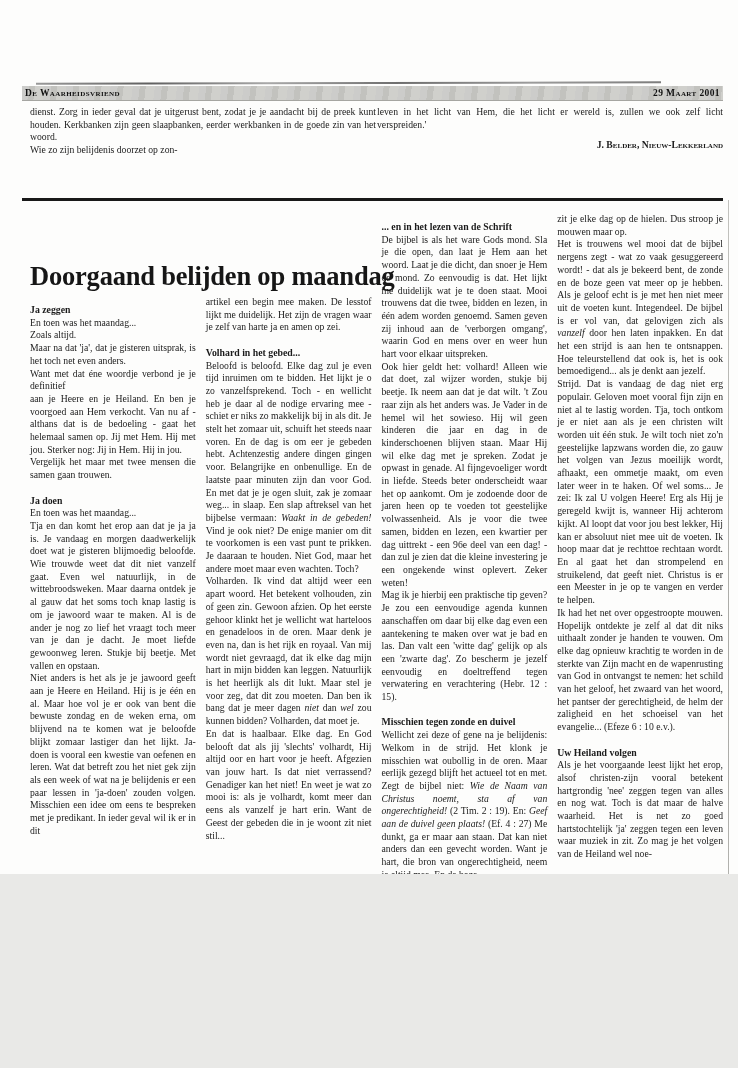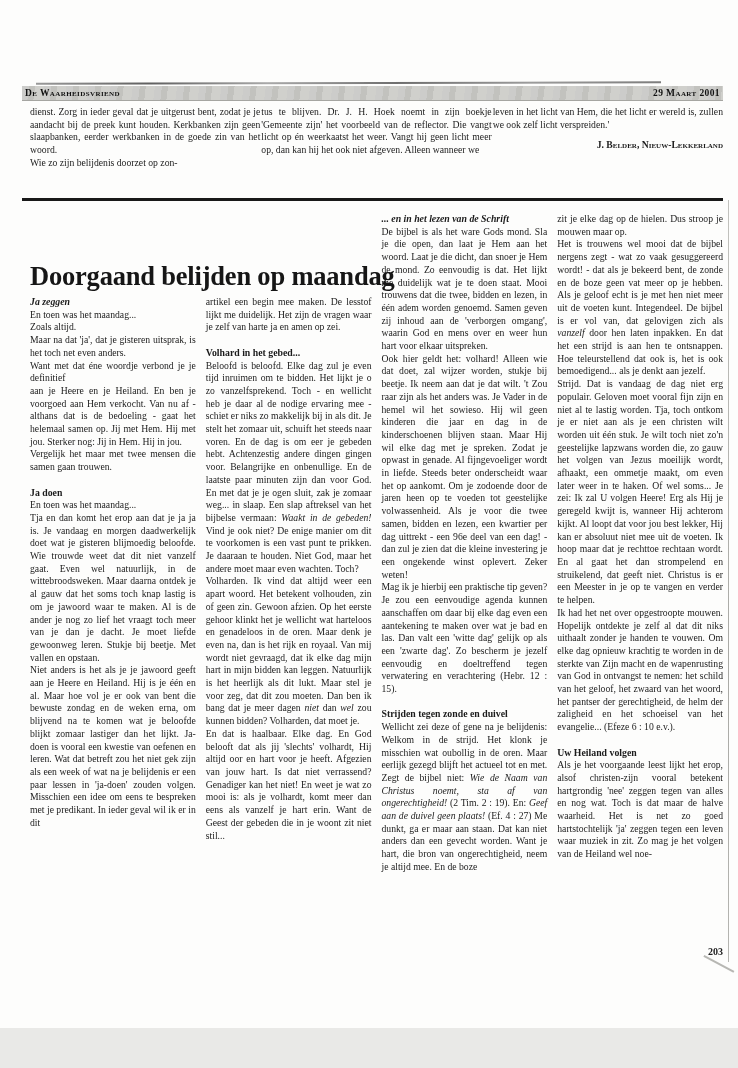--- a/index.html
+++ b/index.html
@@ -1,17 +1,17 @@
 <!DOCTYPE html>
 <html lang="nl"><head>
 <meta charset="utf-8">
 <style>
   html,body{margin:0;padding:0;}
   body{width:738px;height:1068px;background:#e9e9e7;font-family:"Liberation Serif",serif;}
-  .page{position:relative;width:738px;height:1028px;background:#fdfdfc;overflow:hidden;color:#1b1b1b;}
+  .page{position:relative;width:738px;height:874px;background:#fdfdfc;overflow:hidden;color:#1b1b1b;}
 
   
   .scratch-line{position:absolute;top:82px;left:36px;width:625px;height:1.5px;background:linear-gradient(90deg,#888 0%,#444 18%,#999 37%,#555 58%,#8a8a8a 79%,#666 100%);transform:rotate(-0.12deg);opacity:.85;}
   .page-edge-line{position:absolute;top:200px;right:9px;width:1.5px;height:762px;background:linear-gradient(180deg,#c2c2be,#a9a9a5 60%,#b5b5b1);}
   .page-corner-line{position:absolute;top:963px;right:2px;width:34px;height:1.5px;background:#b7b7b3;transform:rotate(28deg);}
 
   
   .header-bar{position:absolute;left:22px;top:86px;width:701px;height:15px;box-sizing:border-box;
     background:repeating-linear-gradient(97deg,#cccccA 0 7px,#c2c2be 7px 13px,#d0d0cc 13px 22px);
     border-bottom:1px solid #a5a5a1;display:flex;justify-content:space-between;align-items:center;padding:0 3px;}
@@ -28,21 +28,21 @@
 
   
   .article-title{position:absolute;top:243px;left:30px;width:356px;text-align:center;font-size:26.5px;line-height:1.15;font-weight:700;letter-spacing:-0.2px;white-space:nowrap;color:#161616;}
 
   
   .article{position:absolute;top:213px;left:30px;width:693px;display:flex;gap:10px;font-size:9.7px;line-height:12.7px;text-align:justify;}
   .article .col{flex:1;min-width:0;hyphens:auto;}
   .article .col.below-title{padding-top:83px;}
   .article p{margin:0;}
   .article h3{margin:12.7px 0 0 0;font-size:9.8px;line-height:12.7px;font-weight:700;text-align:left;}
-  .article .col > h3:first-child{margin-top:0;font-style:italic;}
+  .article .col > h3:first-child{margin-top:8px;}
   em{font-style:italic;}
 
   
   .page-number{position:absolute;top:946px;left:560px;width:163px;text-align:right;font-weight:700;font-size:10px;color:#222;}
 </style>
 </head>
 <body>
 
 <div class="page">
 
@@ -50,23 +50,20 @@
 
   <div class="header-bar">
     <span class="masthead">De Waarheidsvriend</span>
     <span class="issue-date">29 Maart 2001</span>
   </div>
 
   <div class="intro">
     <div class="col">
         <p>dienst. Zorg in ieder geval dat je uitgerust bent, zodat je je aandacht bij de preek kunt houden. Kerkbanken zijn geen slaapbanken, eerder werkbanken in de goede zin van het woord.</p>
         <p>Wie zo zijn belijdenis doorzet op zon-</p>
-      </div>
-    <div class="col">
-        <p>tus te blijven. Dr. J. H. Hoek noemt in zijn boekje 'Gemeente zijn' het voorbeeld van de reflector. Die vangt licht op én weerkaatst het weer. Vangt hij geen licht meer op, dan kan hij het ook niet afgeven. Alleen wanneer we</p>
       </div>
     <div class="col">
 
     <p>leven in het licht van Hem, die het licht er wereld is, zullen we ook zelf licht verspreiden.'</p>
         <p class="byline" id="byline-slot" style="">J. Belder, Nieuw-Lekkerland</p>
       </div>
   </div>
 
   <div class="thick-rule"></div>
 
@@ -91,21 +88,21 @@
         <h3>Volhard in het gebed...</h3>
         <p>Beloofd is beloofd. Elke dag zul je even tijd inruimen om te bidden. Het lijkt je o zo vanzelfsprekend. Toch - en wellicht heb je daar al de nodige ervaring mee - schiet er niks zo makkelijk bij in als dit. Je stelt het zomaar uit, schuift het steeds naar voren. En de dag is om eer je gebeden hebt. Achtenzestig andere dingen gingen voor. Belangrijke en onbenullige. En de laatste paar minuten zijn dan voor God. En met dat je je ogen sluit, zak je zomaar weg... in slaap. Een slap aftreksel van het bijbelse vermaan: <em>Waakt in de gebeden!</em> Vind je ook niet? De enige manier om dit te voorkomen is een vast punt te prikken. Je daaraan te houden. Niet God, maar het andere moet maar even wachten. Toch?</p>
         <p>Volharden. Ik vind dat altijd weer een apart woord. Het betekent volhouden, zin of geen zin. Gewoon afzien. Op het eerste gehoor klinkt het je wellicht wat harteloos en genadeloos in de oren. Maar denk je even na, dan is het rijk en royaal. Van mij wordt niet gevraagd, dat ik elke dag mijn hart in mijn bidden kan leggen. Natuurlijk is het heerlijk als dit lukt. Maar stel je voor zeg, dat dit zou moeten. Dan ben ik bang dat je meer dagen <em>niet</em> dan <em>wel</em> zou kunnen bidden? Volharden, dat moet je.</p>
         <p>En dat is haalbaar. Elke dag. En God belooft dat als jij 'slechts' volhardt, Hij altijd oor en hart voor je heeft. Afgezien van jouw hart. Is dat niet verrassend? Genadiger kan het niet! En weet je wat zo mooi is: als je volhardt, komt meer dan eens als vanzelf je hart erin. Want de Geest der gebeden die in je woont zit niet stil...</p>
       </div>
     <div class="col">
         <h3>... en in het lezen van de Schrift</h3>
         <p>De bijbel is als het ware Gods mond. Sla je die open, dan laat je Hem aan het woord. Laat je die dicht, dan snoer je Hem de mond. Zo eenvoudig is dat. Het lijkt me duidelijk wat je te doen staat. Mooi trouwens dat die twee, bidden en lezen, in één adem worden genoemd. Samen geven zij inhoud aan de 'verborgen omgang', waarin God en mens over en weer hun hart voor elkaar uitspreken.</p>
         <p>Ook hier geldt het: volhard! Alleen wie dat doet, zal wijzer worden, stukje bij beetje. Ik neem aan dat je dat wilt. 't Zou raar zijn als het anders was. Je Vader in de hemel wil het sowieso. Hij wil geen kinderen die jaar en dag in de kinderschoenen blijven staan. Maar Hij wil elke dag met je spreken. Zodat je opwast in genade. Al fijngevoeliger wordt in liefde. Steeds beter onderscheidt waar het op aankomt. Om je zodoende door de jaren heen op te voeden tot geestelijke volwassenheid. Als je voor die twee samen, bidden en lezen, een kwartier per dag uittrekt - een 96e deel van een dag! - dan zul je zien dat die kleine investering je een ongekende winst oplevert. Zeker weten!</p>
         <p>Mag ik je hierbij een praktische tip geven? Je zou een eenvoudige agenda kunnen aanschaffen om daar bij elke dag even een aantekening te maken over wat je bad en las. Dan valt een 'witte dag' gelijk op als een 'zwarte dag'. Zo bescherm je jezelf eenvoudig en doeltreffend tegen verwatering en verachtering (Hebr. 12 : 15).</p>
-        <h3>Strijden tegen zonde en duivel</h3>
+        <h3>Misschien tegen zonde en duivel</h3>
         <p>Wellicht zei deze of gene na je belijdenis: Welkom in de strijd. Het klonk je misschien wat oubollig in de oren. Maar eerlijk gezegd blijft het actueel tot en met. Zegt de bijbel niet: <em>Wie de Naam van Christus noemt, sta af van ongerechtigheid!</em> (2 Tim. 2 : 19). En: <em>Geef aan de duivel geen plaats!</em> (Ef. 4 : 27) Me dunkt, ga er maar aan staan. Dat kan niet anders dan een gevecht worden. Want je hart, die bron van ongerechtigheid, neem je altijd mee. En de boze</p>
       </div>
     <div class="col">
         <p>zit je elke dag op de hielen. Dus stroop je mouwen maar op.</p>
         <p>Het is trouwens wel mooi dat de bijbel nergens zegt - wat zo vaak gesuggereerd wordt! - dat als je bekeerd bent, de zonde en de boze geen vat meer op je hebben. Als je geloof echt is je met hen niet meer uit de voeten kunt. Integendeel. De bijbel is er vol van, dat gelovigen zich als <em>vanzelf</em> door hen laten inpakken. En dat het een strijd is aan hen te ontsnappen. Hoe teleurstellend dat ook is, het is ook bemoedigend... als je denkt aan jezelf.</p>
         <p>Strijd. Dat is vandaag de dag niet erg populair. Geloven moet vooral fijn zijn en niet al te lastig worden. Tja, toch ontkom je er niet aan als je een christen wilt worden uit één stuk. Je wilt toch niet zo'n geestelijke lapzwans worden die, zo gauw het volgen van Jezus moeilijk wordt, afhaakt, een ommetje maakt, om even later weer in te haken. Of wel soms... Je zei: Ik zal U volgen Heere! Erg als Hij je geregeld kwijt is, wanneer Hij achterom kijkt. Al loopt dat voor jou best lekker, Hij kan er absoluut niet mee uit de voeten. Ik hoop maar dat je rechttoe rechtaan wordt. En al gaat het dan strompelend en struikelend, dat geeft niet. Christus is er een Meester in je op te vangen en verder te helpen.</p>
         <p>Ik had het net over opgestroopte mouwen. Hopelijk ontdekte je zelf al dat dit niks uithaalt zonder je handen te vouwen. Om elke dag opnieuw krachtig te worden in de sterkte van Zijn macht en de wapenrusting van God in ontvangst te nemen: het schild van het geloof, het zwaard van het woord, het pantser der gerechtigheid, de helm der zaligheid en het schoeisel van het evangelie... (Efeze 6 : 10 e.v.).</p>
         <h3>Uw Heiland volgen</h3>
         <p>Als je het voorgaande leest lijkt het erop, alsof christen-zijn vooral betekent hartgrondig 'nee' zeggen tegen van alles en nog wat. Toch is dat maar de halve waarheid. Het is net zo goed hartstochtelijk 'ja' zeggen tegen een leven waar muziek in zit. Zo mag je het volgen van de Heiland wel noe-</p>
       </div>

